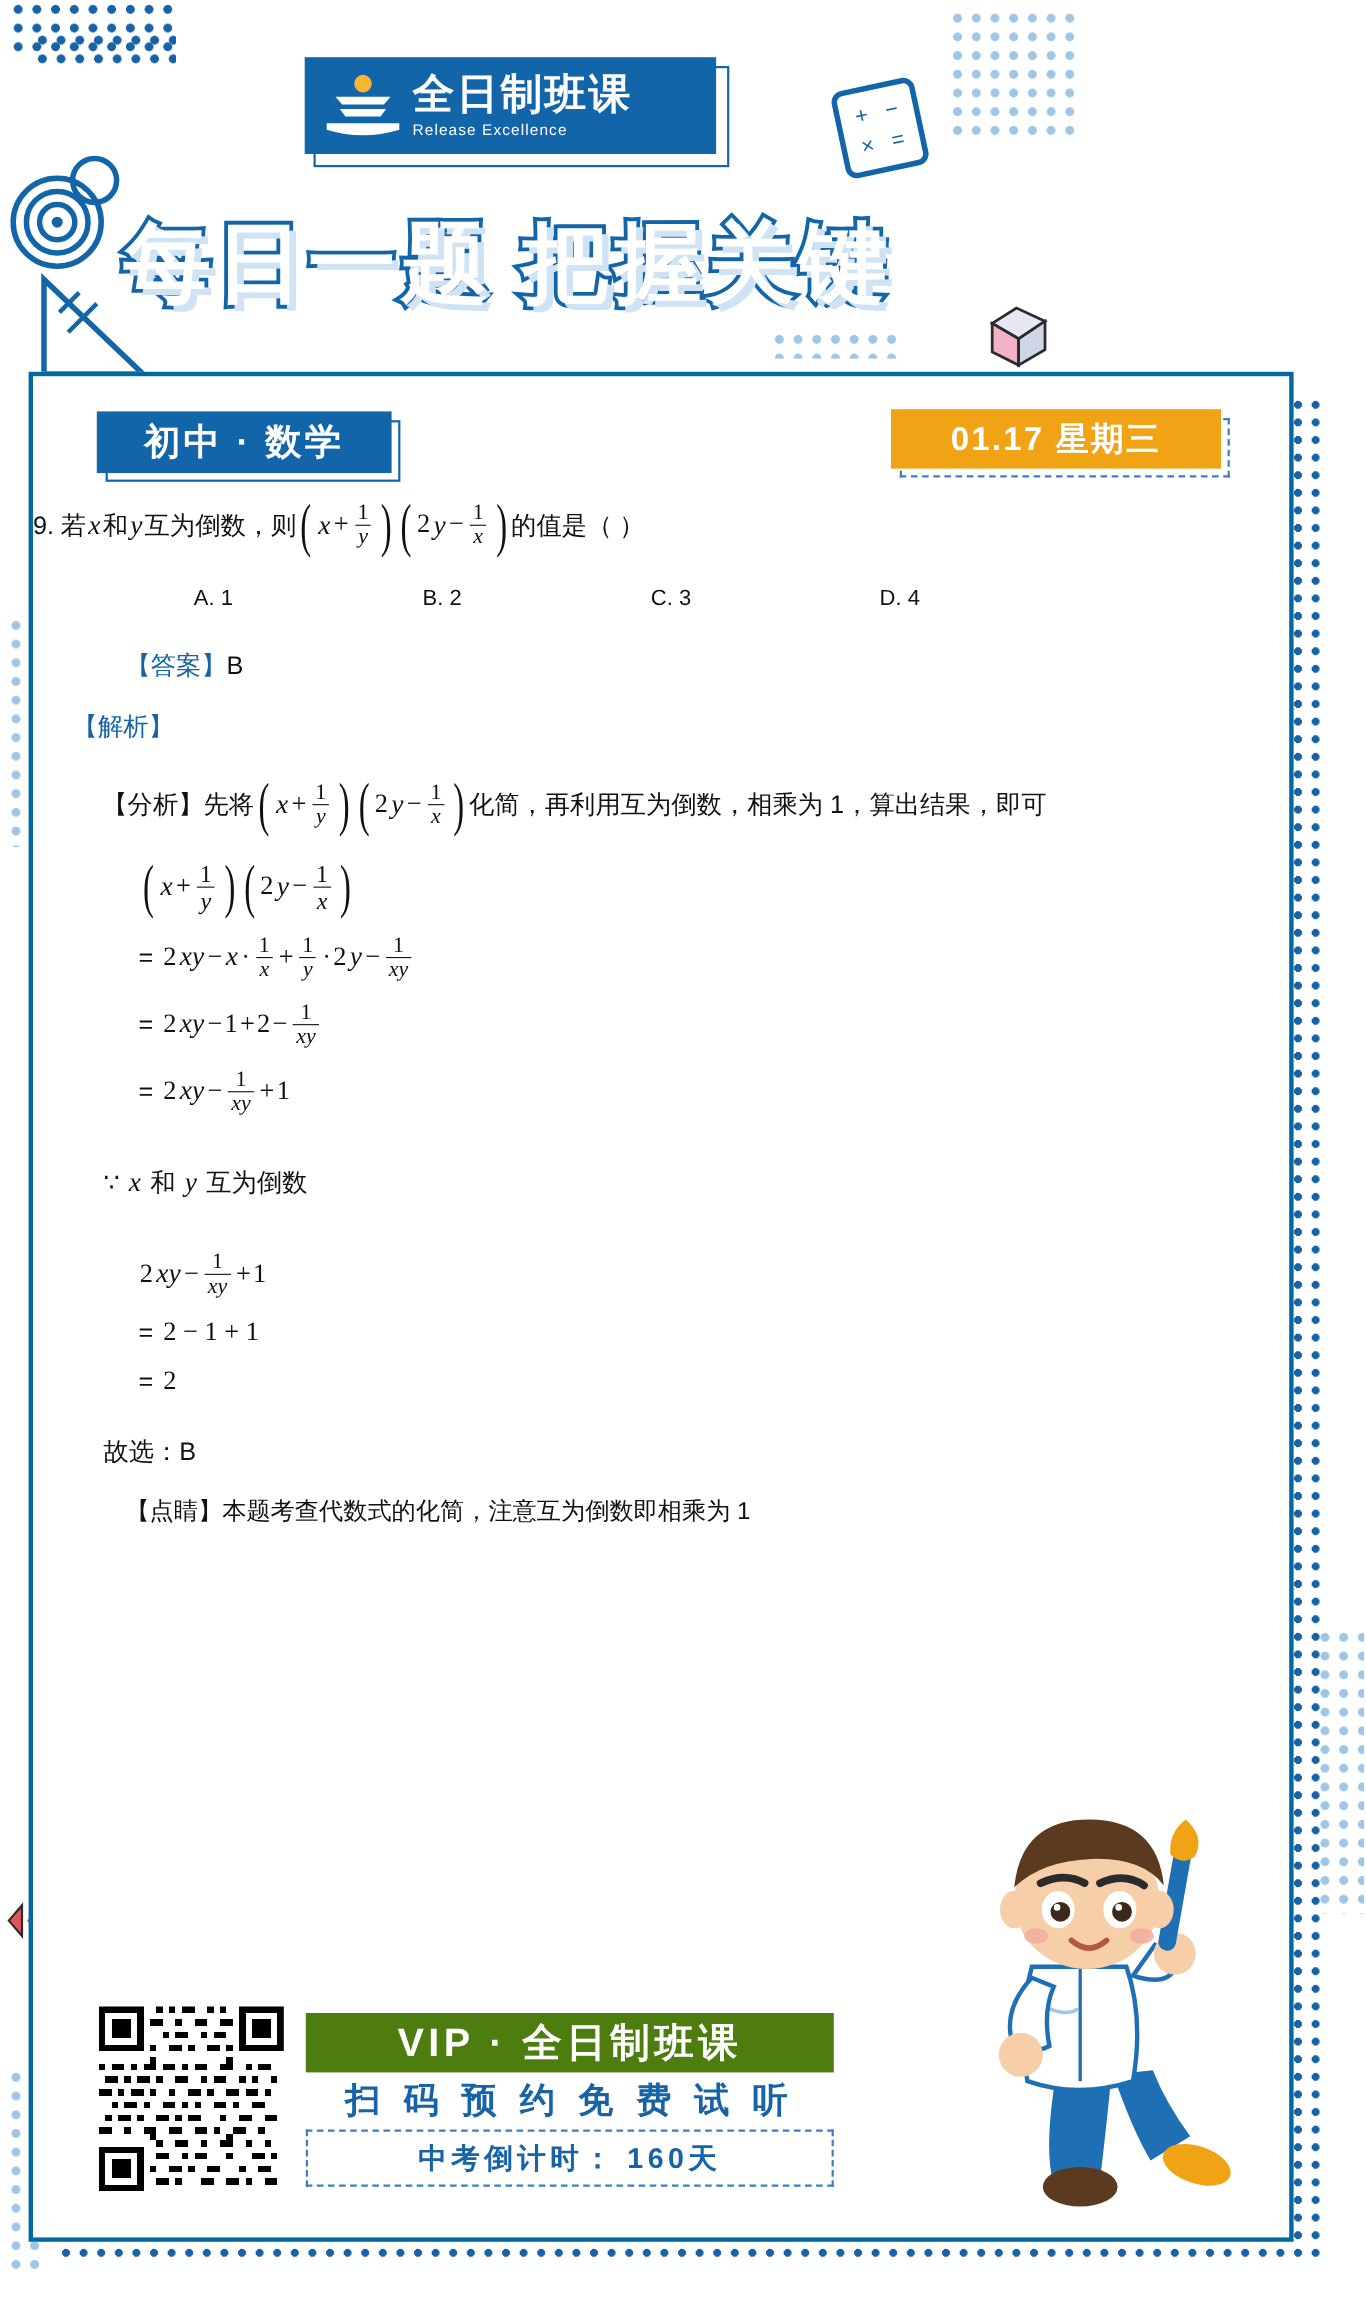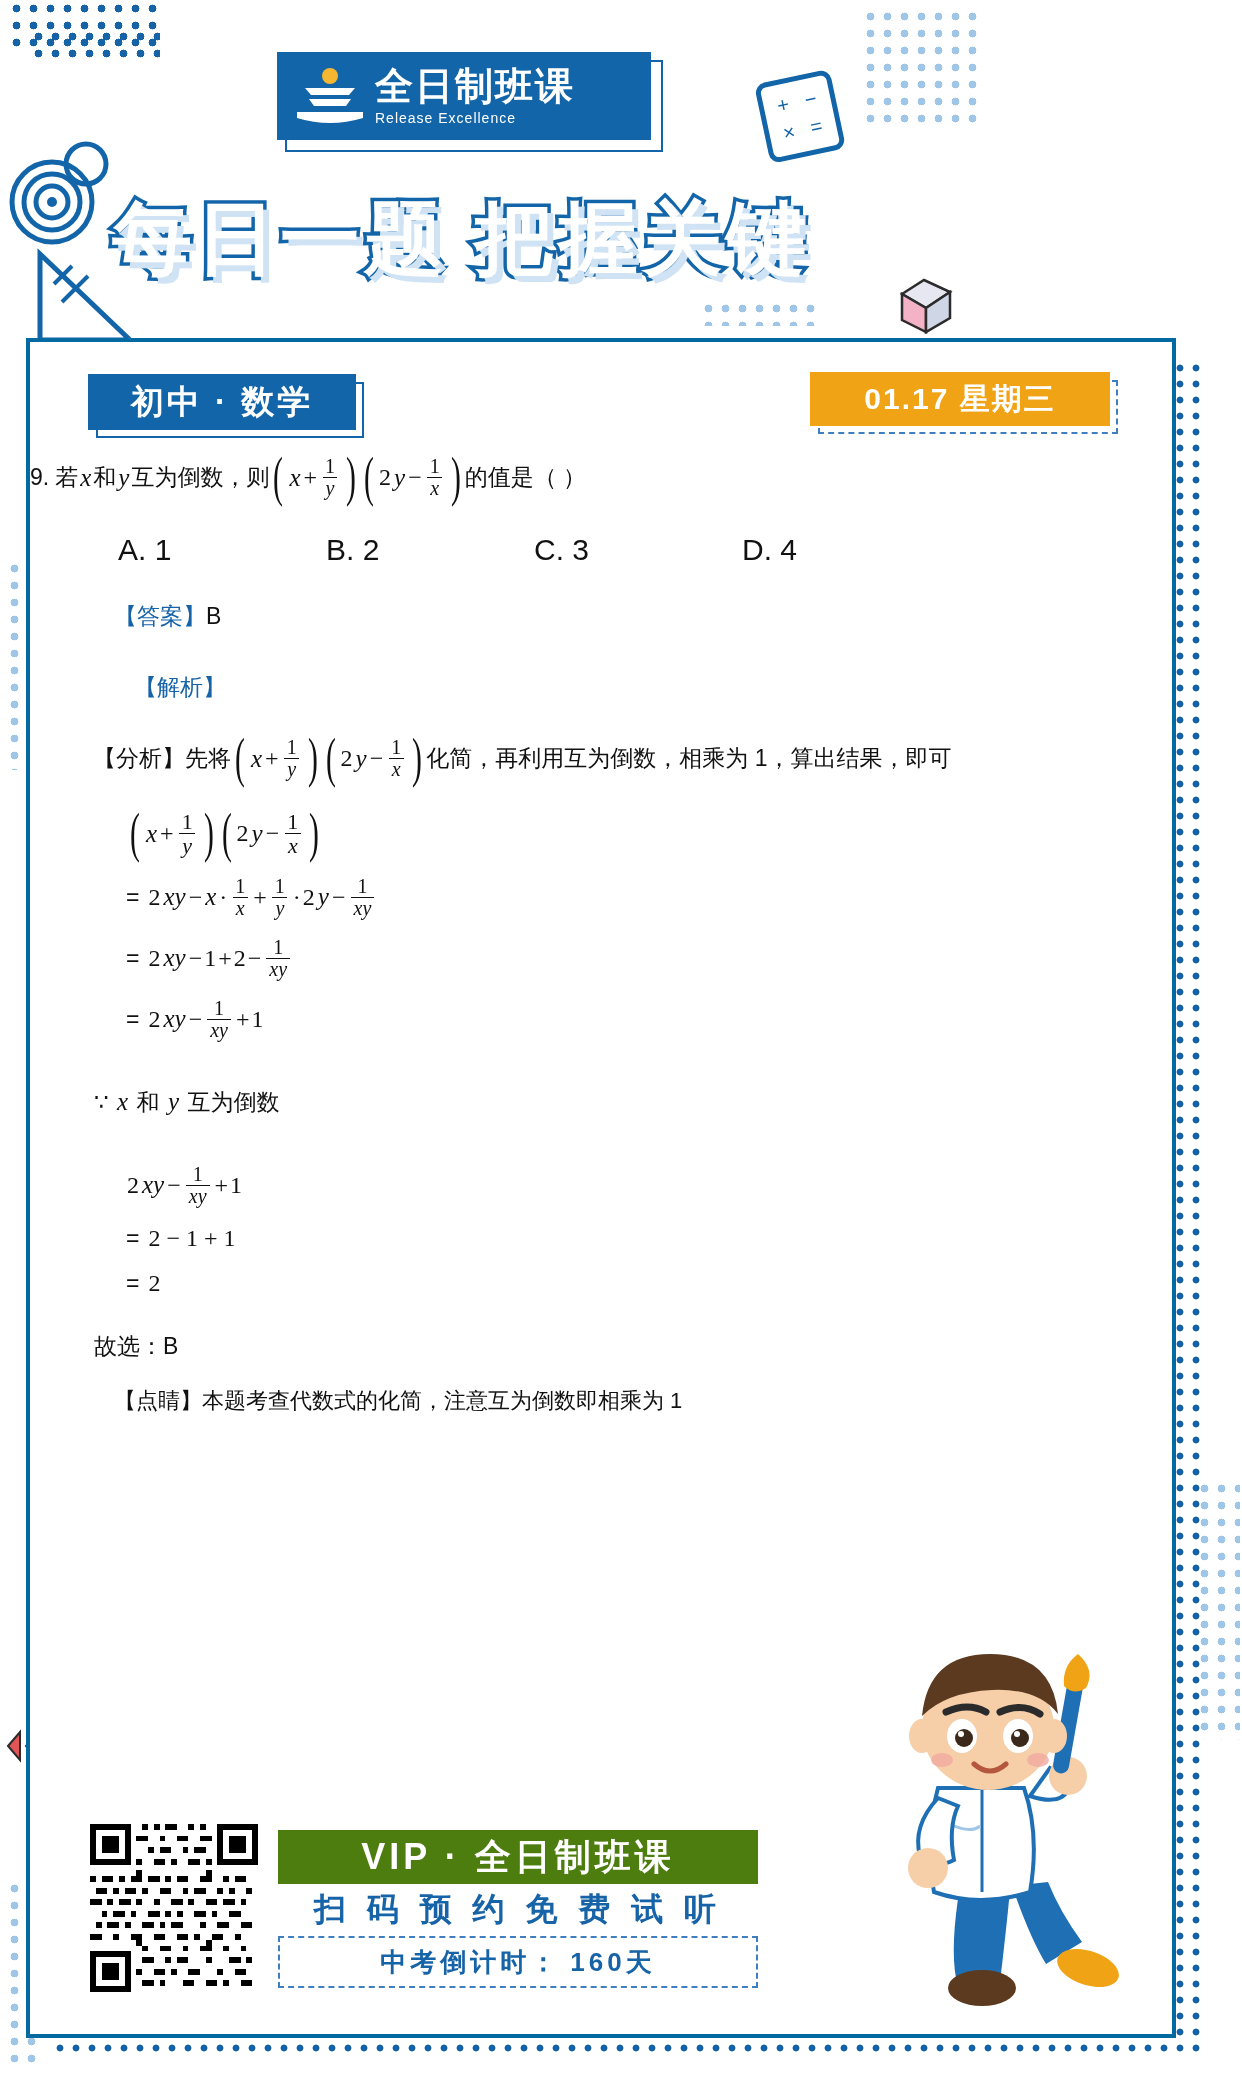--- a/index.html
+++ b/index.html
@@ -70,26 +70,26 @@
   }
   .date-tag-frame{
     position:absolute;right:54px;top:38px;width:300px;height:54px;
     border:2px dashed #3f7fbf;box-sizing:border-box;
   }
 
   
   .qbody{position:absolute;left:0;top:100px;width:100%;color:#111;}
   .q-line{display:flex;align-items:center;font-size:23px;margin-top:14px;}
   .q-num{margin-right:6px;}
-  .opts{display:flex;margin-top:34px;font-size:30px;padding-left:88px;}
+  .opts{display:flex;margin-top:34px;font-size:20px;padding-left:60px;text-align:center;}
   .opts span{display:inline-block;}
   .opt{width:208px;}
 
   .ans{color:#1763a8;font-size:23px;margin-top:34px;padding-left:84px;}
-  .analysis-label{color:#1763a8;font-size:23px;margin-top:40px;padding-left:104px;font-family:Liberation Mono, monospace;}
+  .analysis-label{color:#1763a8;font-size:23px;margin-top:24px;padding-left:36px;font-family:Liberation Mono, monospace;}
   .analysis{font-size:23px;margin-top:34px;padding-left:63px;display:flex;align-items:center;flex-wrap:wrap;}
 
   .math-block{padding-left:96px;margin-top:30px;font-size:23px;}
   .mline{display:flex;align-items:center;margin-top:18px;}
   .mline .eq{margin-right:8px;}
   .small-note{font-size:23px;padding-left:64px;margin-top:22px;}
   .note2{font-size:22px;padding-left:84px;margin-top:24px;}
 
   
   i.v{font-family:"Liberation Serif", serif;font-style:italic;font-size:25px;padding:0 2px;}

